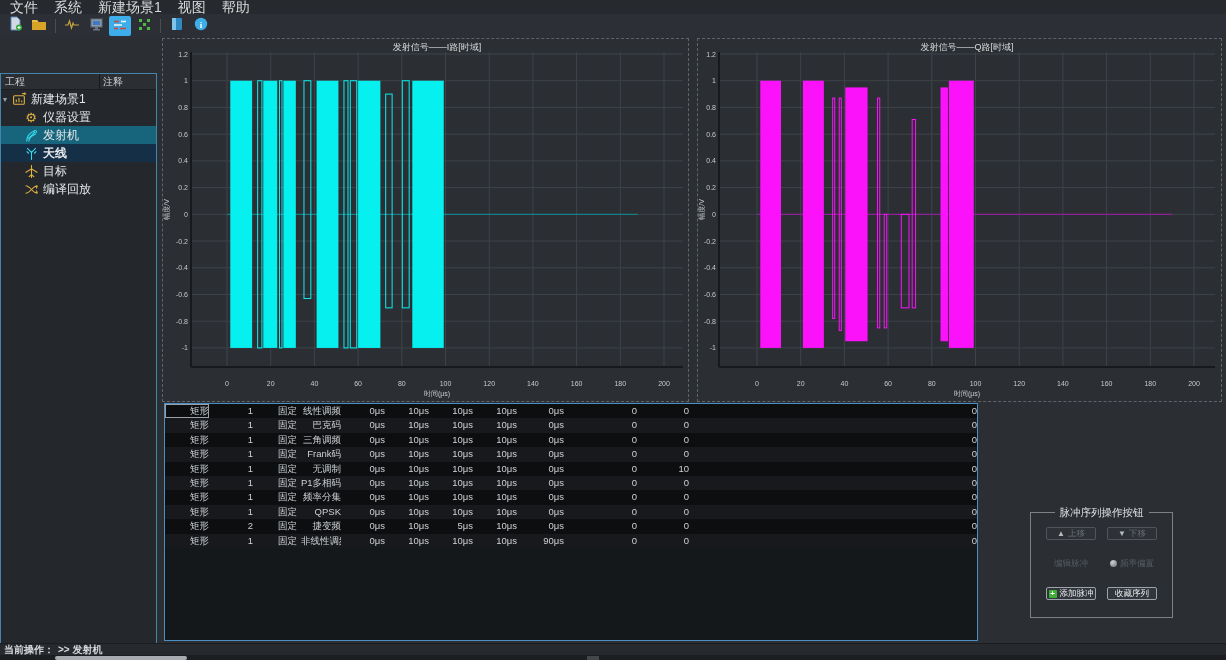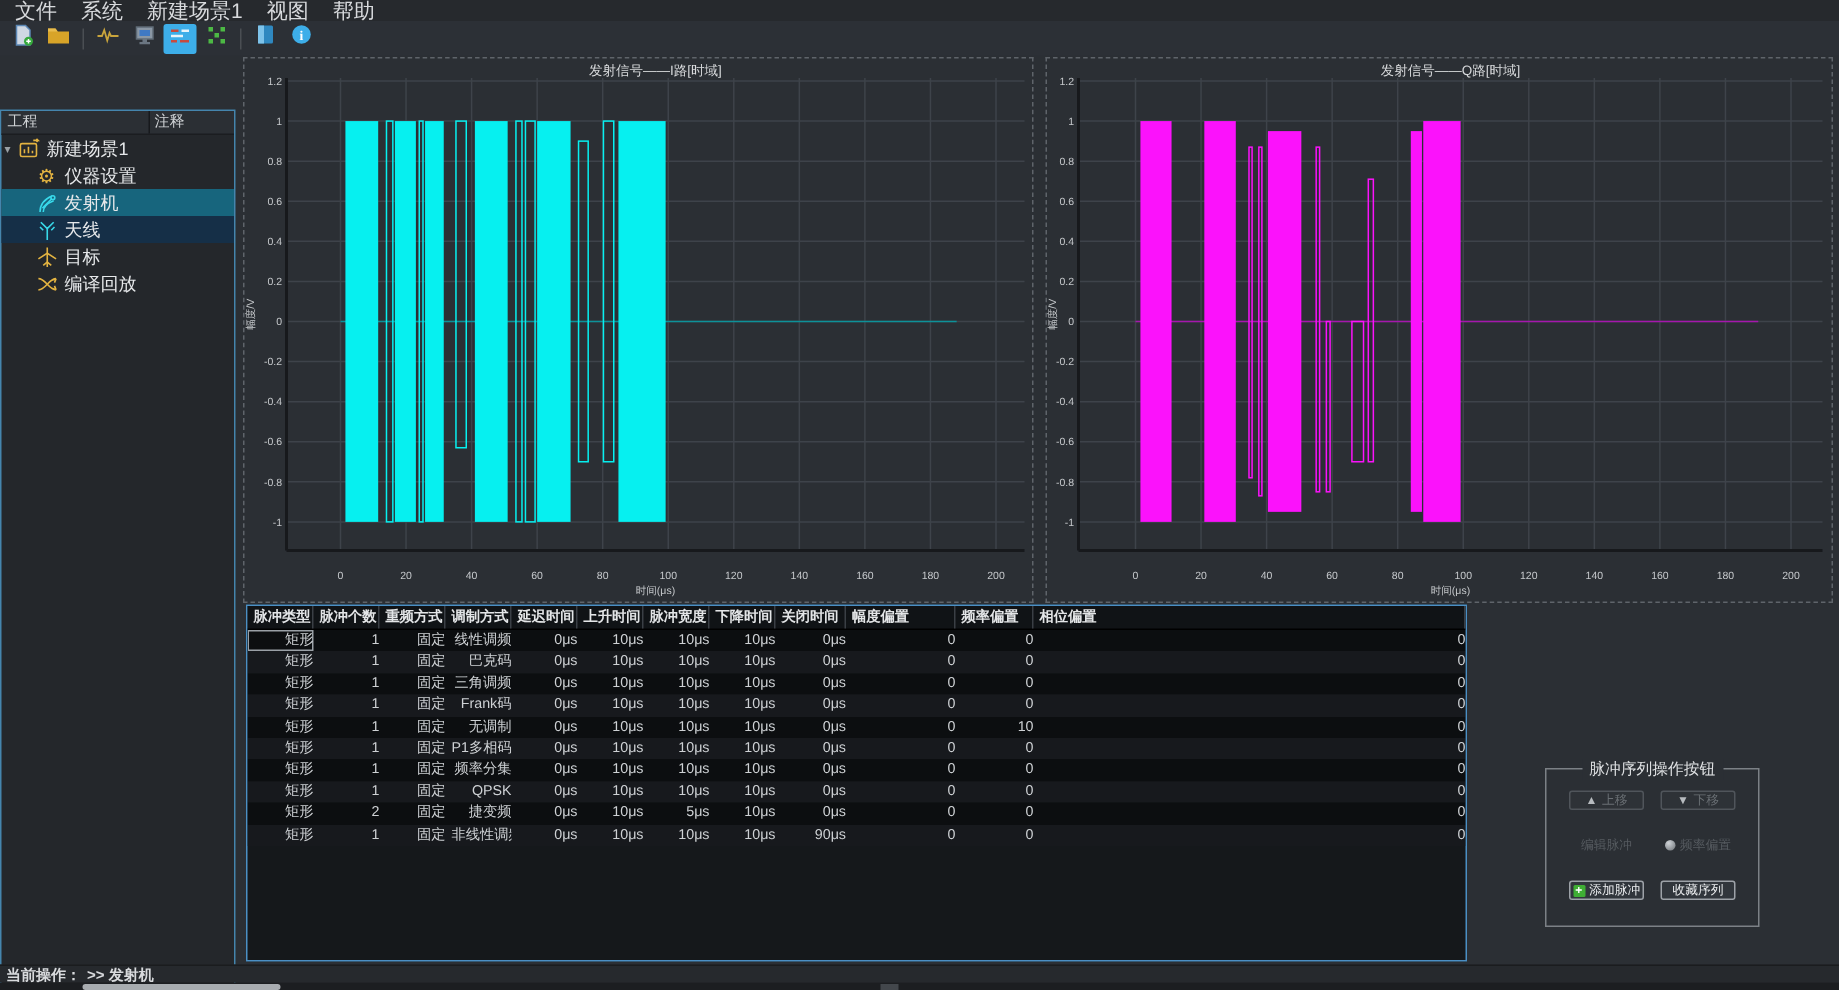--- a/index.html
+++ b/index.html
@@ -19,21 +19,21 @@
   .sidebar{position:absolute;left:0;top:37px;width:157px;height:606px;background:#24272b;
            border:1px solid #4585ad;box-sizing:border-box;margin-top:36px;}
   .side-head{display:flex;height:15px;background:#2b2f34;border-bottom:1px solid #1b1d20;font-size:10px;color:#cfd2d5;}
   .side-head .hc1{width:94px;border-right:1px solid #17191c;padding-left:4px;line-height:15px;}
   .side-head .hc2{flex:1;padding-left:3px;line-height:15px;font-family:Liberation Serif, serif;}
   .trowi{display:flex;align-items:center;height:18px;font-size:12px;color:#e6e8ea;}
   .trowi .caret{color:#9aa0a5;font-size:8px;width:8px;margin-left:2px;}
   .trowi .sicon{width:16px;height:15px;display:flex;align-items:center;justify-content:center;margin-right:4px;font-size:12px;line-height:15px;}
   .trowi.lvl1{padding-left:22px;}
   .trowi.selected{background:#17657d;}
-  .trowi.highlighted{background:#152f47;}
+  .trowi.highlighted{background:#152f47;font-weight:bold;}
   
   .chart-panel{position:absolute;top:38px;height:364px;background:#2b2f34;border:1px dashed #5f646a;box-sizing:border-box;}
   #chart1{left:162px;width:527px;}
   #chart2{left:697px;width:525px;}
   .chart-panel svg{position:absolute;left:0;top:0;}
   .tick{font-size:7px;fill:#c6c9cc;font-family:"Liberation Sans","DejaVu Sans",sans-serif;}
   .ctitle{font-size:9px;fill:#d8dadc;font-family:"Liberation Sans","DejaVu Sans",sans-serif;}
   
   .pulse-table{position:absolute;left:164px;top:403px;width:814px;height:238px;background:#15181b;
                border:1px solid #4b8fc4;box-sizing:border-box;font-size:9.5px;overflow:hidden;}
@@ -358,34 +358,20 @@
         <rect x="179.4565" y="59.087999999999994" width="2.277499999999975" height="229.79199999999994" fill="none" stroke="#fb12fb" stroke-width="1"></rect>
         <rect x="186.23000000000002" y="175.32" width="2.495999999999981" height="113.55999999999995" fill="none" stroke="#fb12fb" stroke-width="1"></rect>
         <rect x="203.273" y="175.32" width="7.740000000000009" height="93.51999999999998" fill="none" stroke="#fb12fb" stroke-width="1"></rect>
         <rect x="214.198" y="80.464" width="3.369999999999976" height="188.37599999999998" fill="none" stroke="#fb12fb" stroke-width="1"></rect>
         <rect x="242.54" y="48.4" width="7.4290000000000305" height="253.83999999999995" fill="#fb12fb"></rect>
         <rect x="250.843" y="41.71999999999999" width="24.90900000000002" height="267.20000000000005" fill="#fb12fb"></rect>
       </svg>
   </div>
 
   <div class="pulse-table">
-    <div class="thead" id="table-head">
-        <div class="tc" style="width: 44px;">脉冲类型</div>
-        <div class="tc" style="width: 44px;">脉冲个数</div>
-        <div class="tc" style="width: 44px;">重频方式</div>
-        <div class="tc" style="width: 44px;">调制方式</div>
-        <div class="tc" style="width: 44px;">延迟时间</div>
-        <div class="tc" style="width: 44px;">上升时间</div>
-        <div class="tc" style="width: 44px;">脉冲宽度</div>
-        <div class="tc" style="width: 44px;">下降时间</div>
-        <div class="tc" style="width: 47px;">关闭时间</div>
-        <div class="tc" style="width: 73px;">幅度偏置</div>
-        <div class="tc" style="width: 52px;">频率偏置</div>
-        <div class="tc" style="width: auto; flex: 1 1 0%;">相位偏置</div>
-      </div>
     <div id="table-body">
         <div class="trow odd">
           <div class="tc current" style="width: 44px;">矩形</div>
           <div class="tc" style="width: 44px;">1</div>
           <div class="tc" style="width: 44px;">固定</div>
           <div class="tc" style="width: 44px;">线性调频</div>
           <div class="tc" style="width: 44px;">0μs</div>
           <div class="tc" style="width: 44px;">10μs</div>
           <div class="tc" style="width: 44px;">10μs</div>
           <div class="tc" style="width: 44px;">10μs</div>

